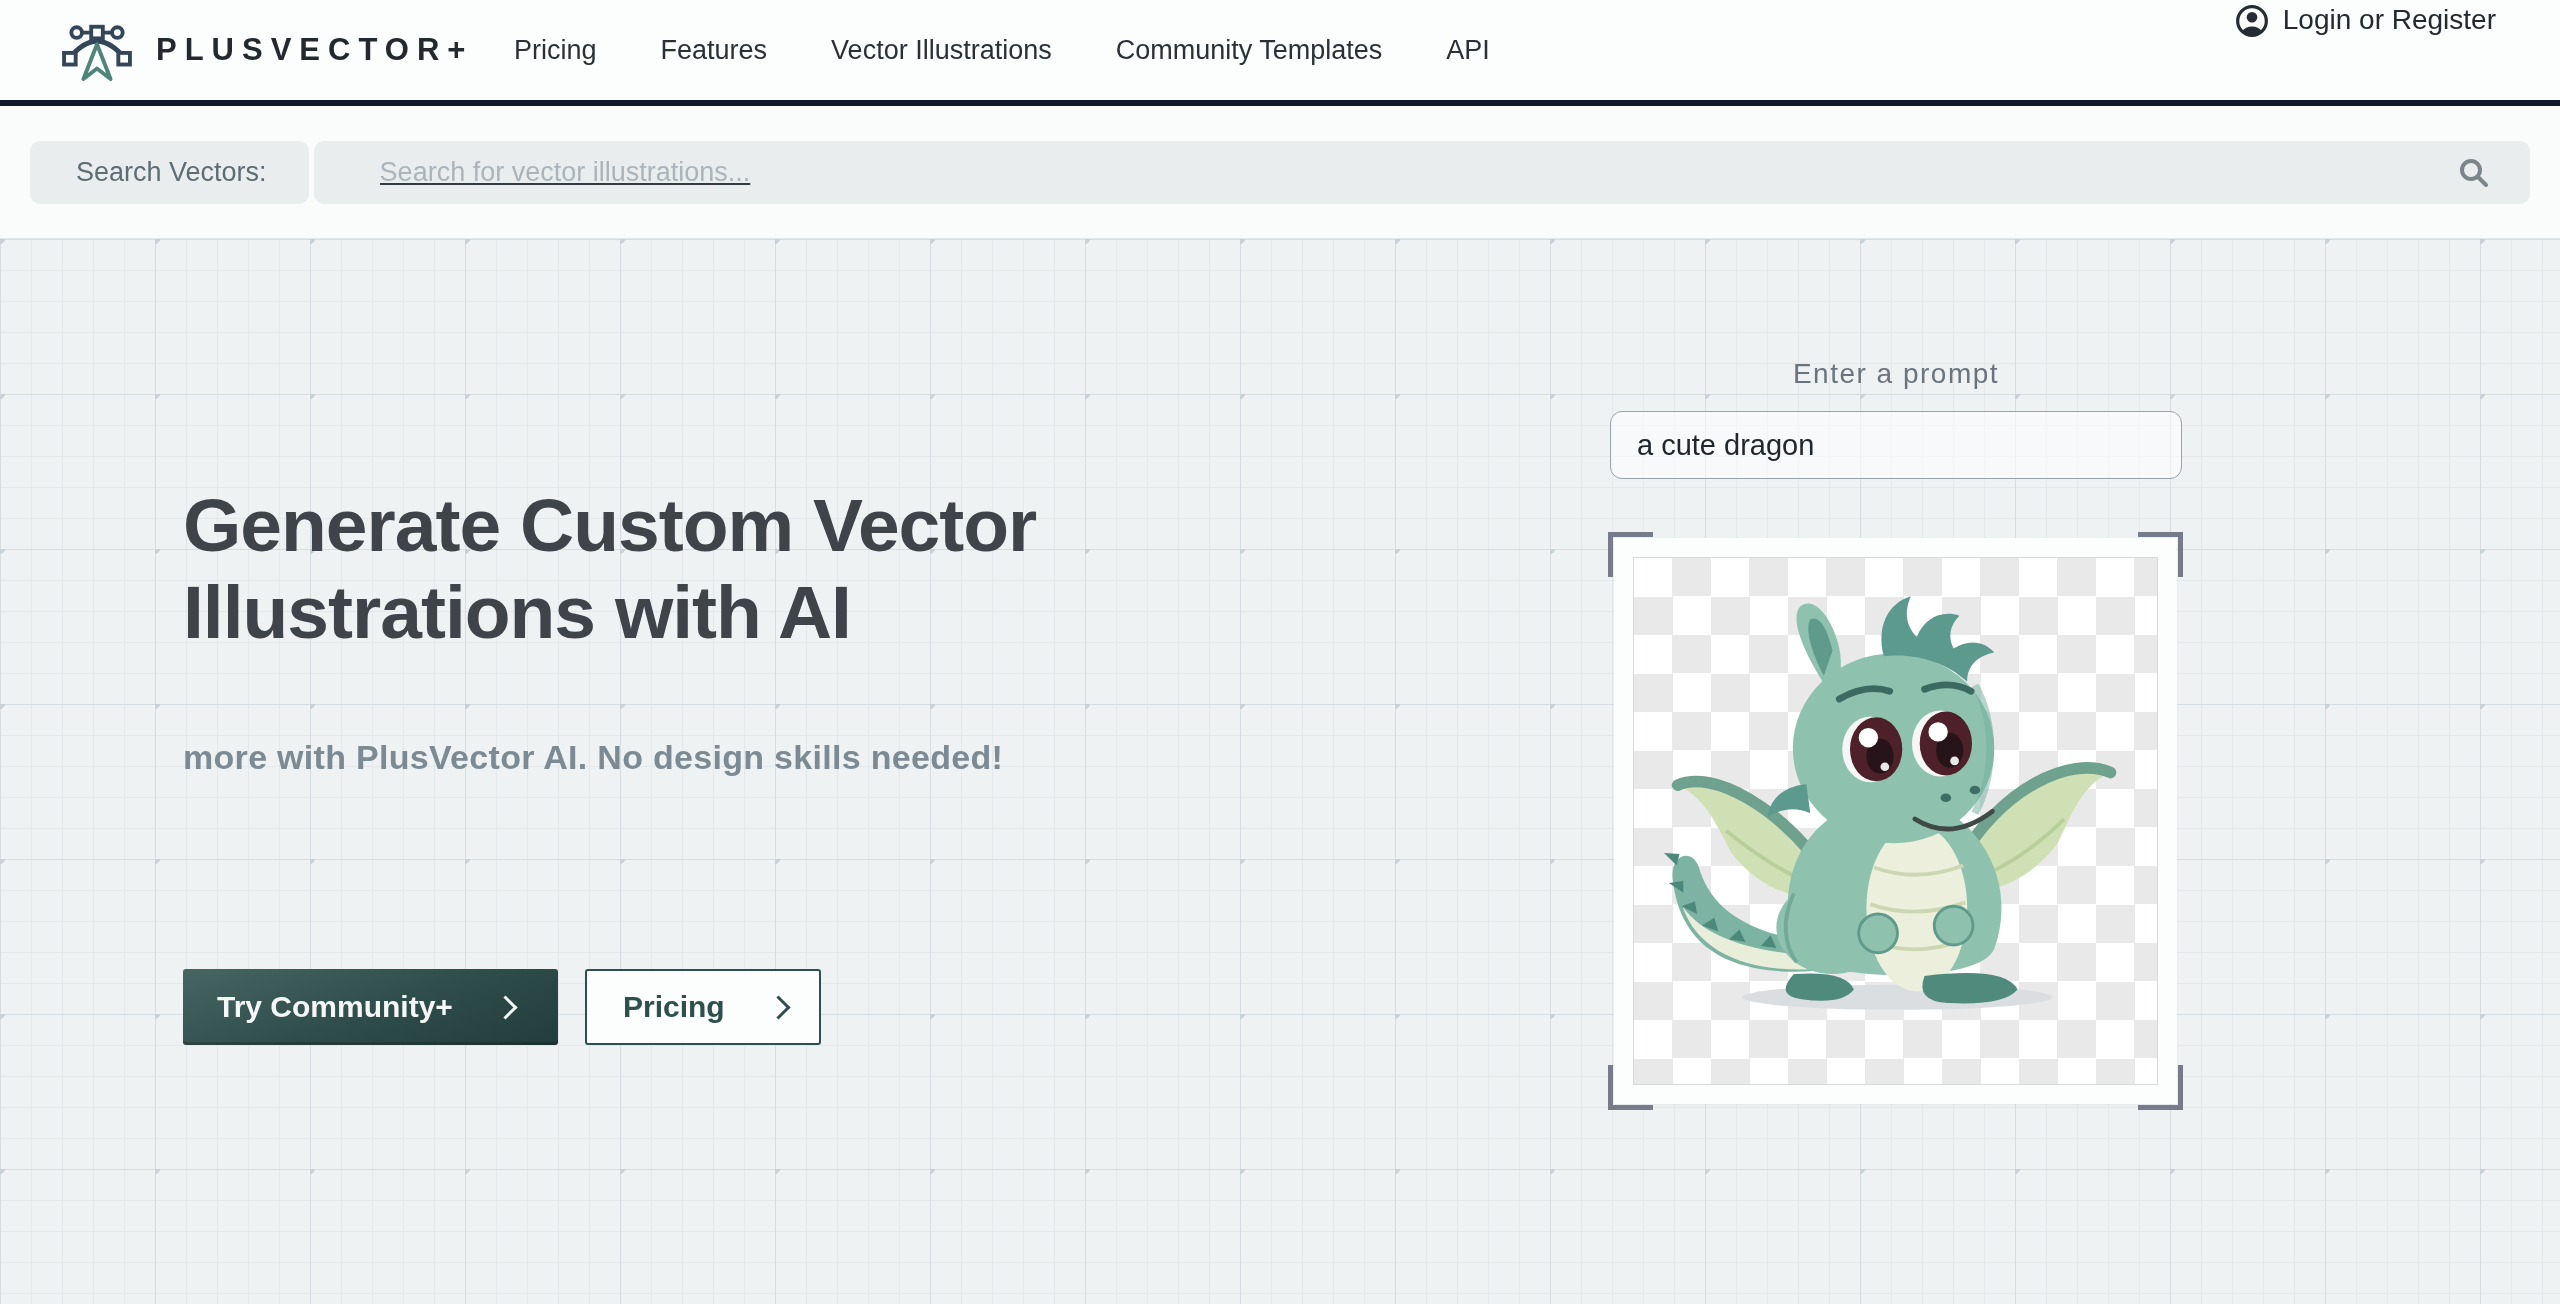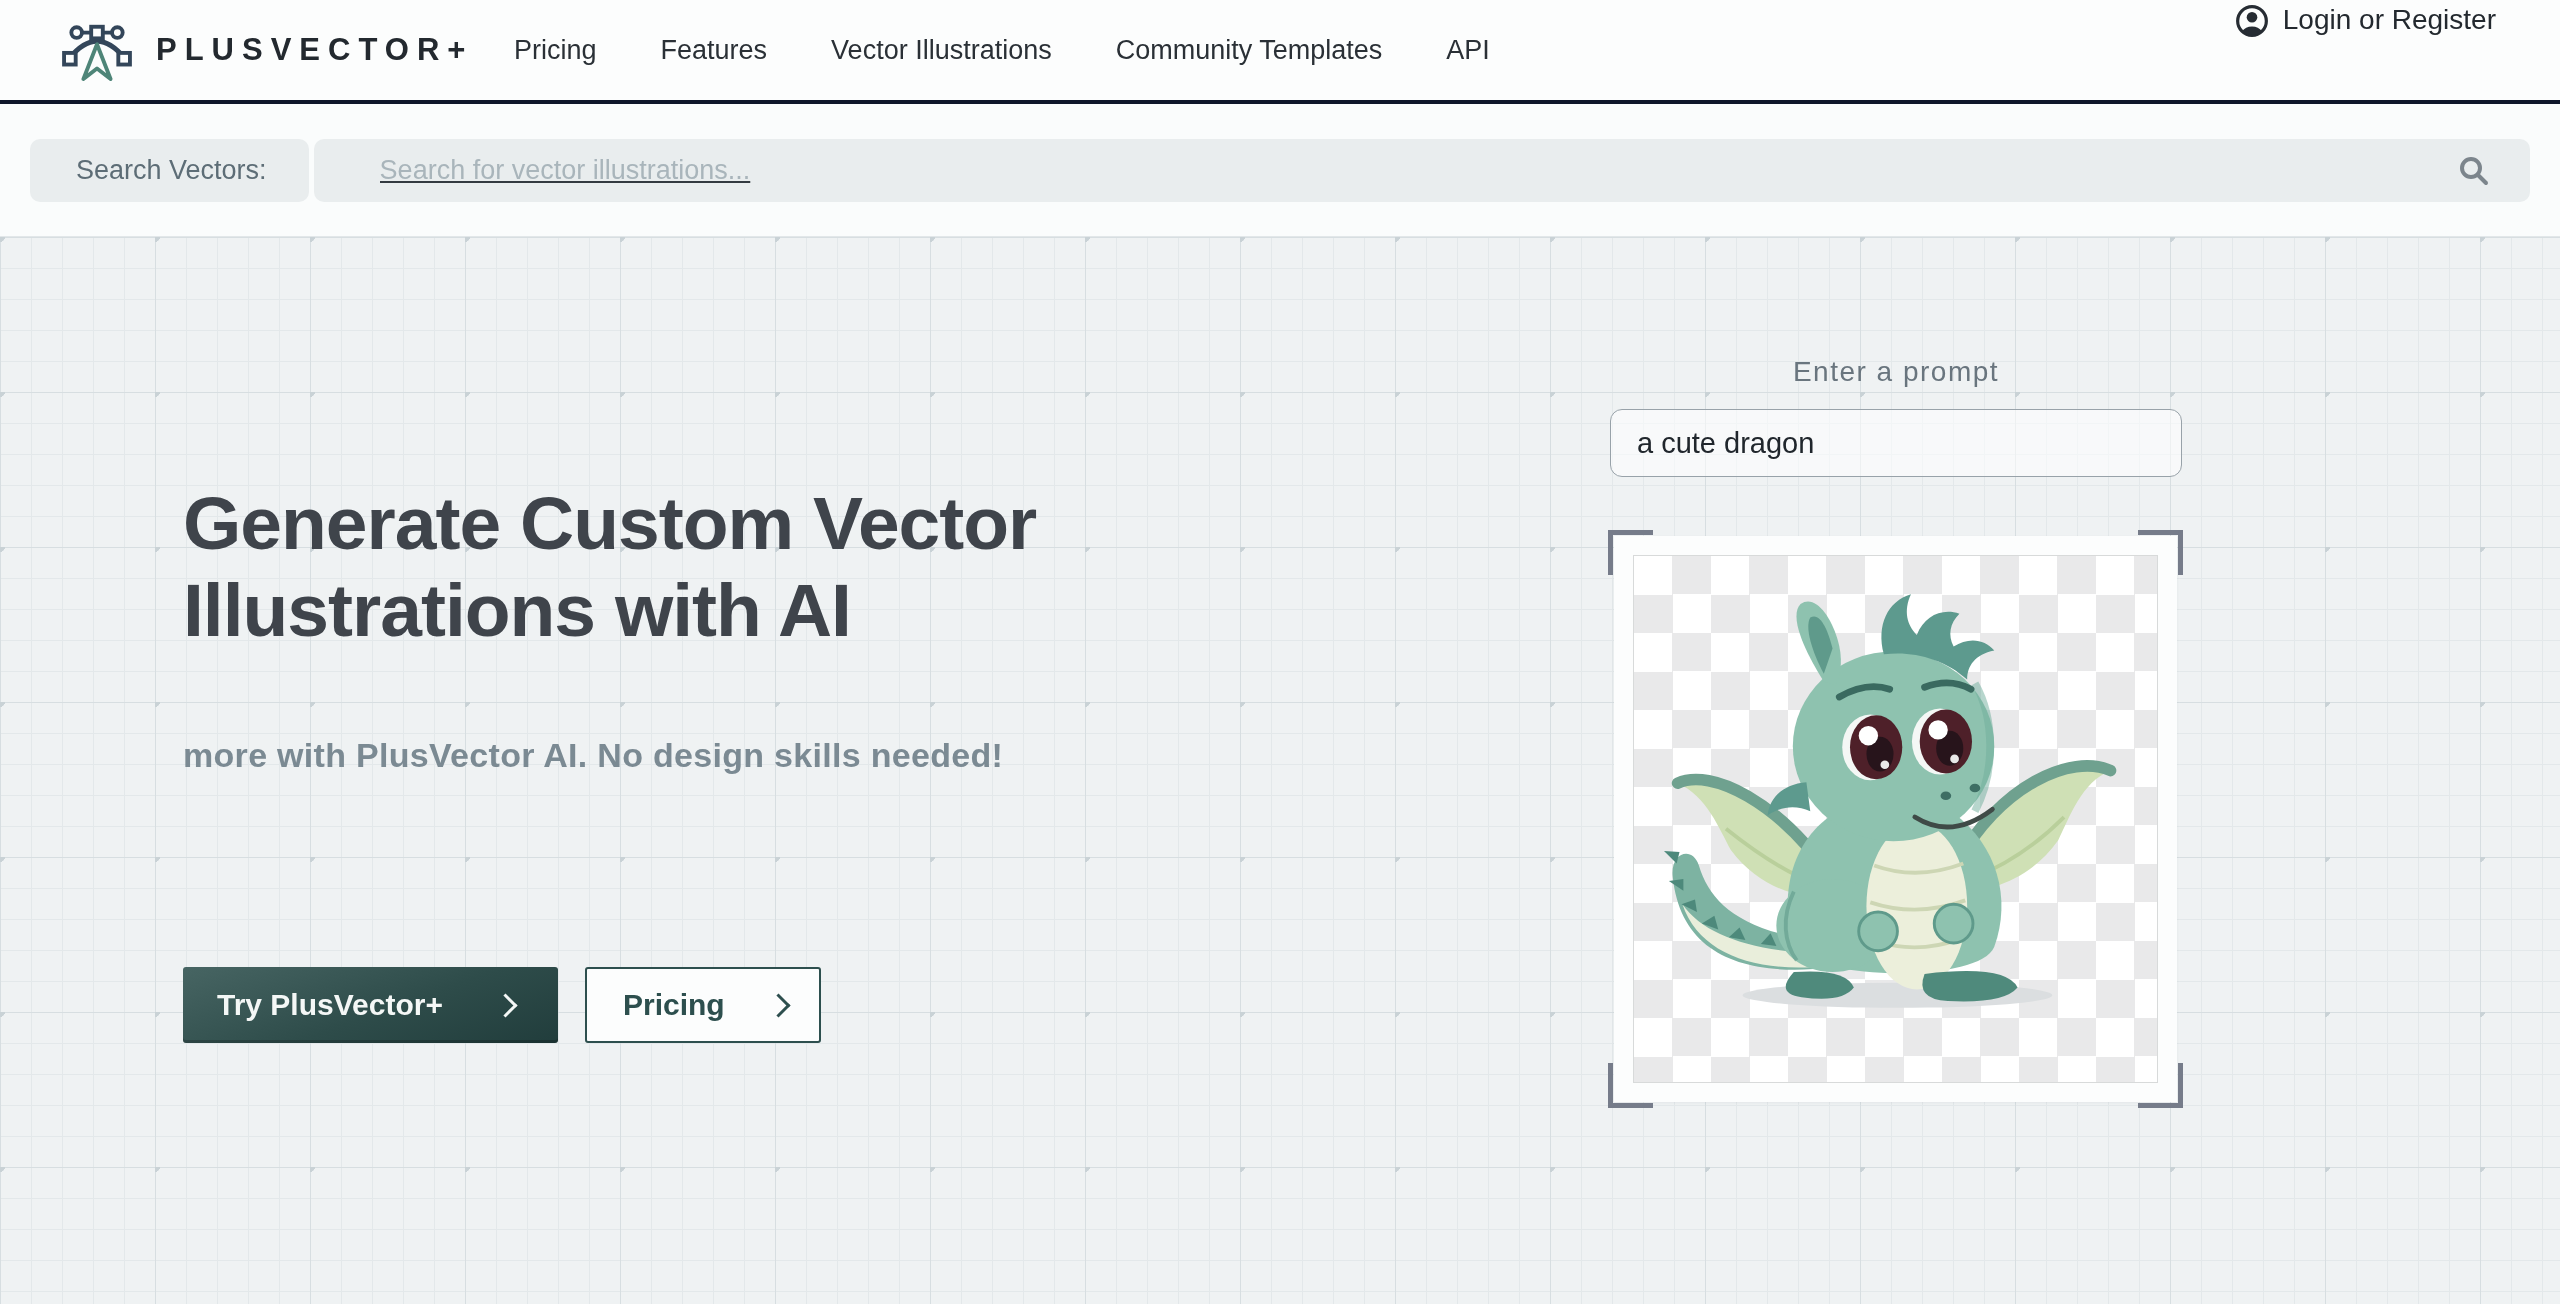--- a/index.html
+++ b/index.html
@@ -1,20 +1,20 @@
 <!DOCTYPE html>
 <html><head>
 <meta charset="utf-8">
 <style>
   html,body{margin:0;padding:0;}
   .page{position:relative;width:2560px;height:1304px;overflow:hidden;background:#ffffff;
         font-family:"Liberation Sans","DejaVu Sans",sans-serif;-webkit-font-smoothing:antialiased;}
 
   
-  .topbar{position:relative;height:100px;background:#fcfdfd;border-bottom:4px solid #0f172a;}
+  .topbar{position:relative;height:100px;background:#fcfdfd;border-bottom:6px solid #0f172a;}
   .brand{position:absolute;left:62px;top:0;height:100px;display:flex;align-items:center;gap:24px;cursor:pointer;}
   .brand svg{width:70px;height:62px;}
   .brand-name{font-size:31px;font-weight:700;letter-spacing:8px;color:#23292f;}
   .mainnav{position:absolute;left:514px;top:0;height:100px;display:flex;align-items:center;gap:64px;}
   .nav-link{font-size:27px;color:#2a3036;text-decoration:none;cursor:pointer;white-space:nowrap;}
   .login{position:absolute;right:64px;top:4px;height:100px;display:flex;gap:14px;cursor:pointer;}
   .login svg{width:34px;height:34px;}
   .login span{font-size:28px;color:#23292f;}
 
   
@@ -138,21 +138,21 @@
       <span>Generate Custom Vector</span>
       <span>Illustrations with AI</span>
     </h1>
 
     <p class="hero-sub">
       <span>more with PlusVector AI. No design skills needed!</span>
     </p>
 
     <div class="cta-row">
       <button class="btn btn-primary">
-        <span>Try PlusVector+</span>
+        <span>Try Community+</span>
         <span class="chev"></span>
       </button>
       <button class="btn btn-secondary">
         <span>Pricing</span>
         <span class="chev"></span>
       </button>
     </div>
 
     <div class="gen-label">Enter a prompt</div>
     <input class="gen-input" type="text" value="a cute dragon" style="">

